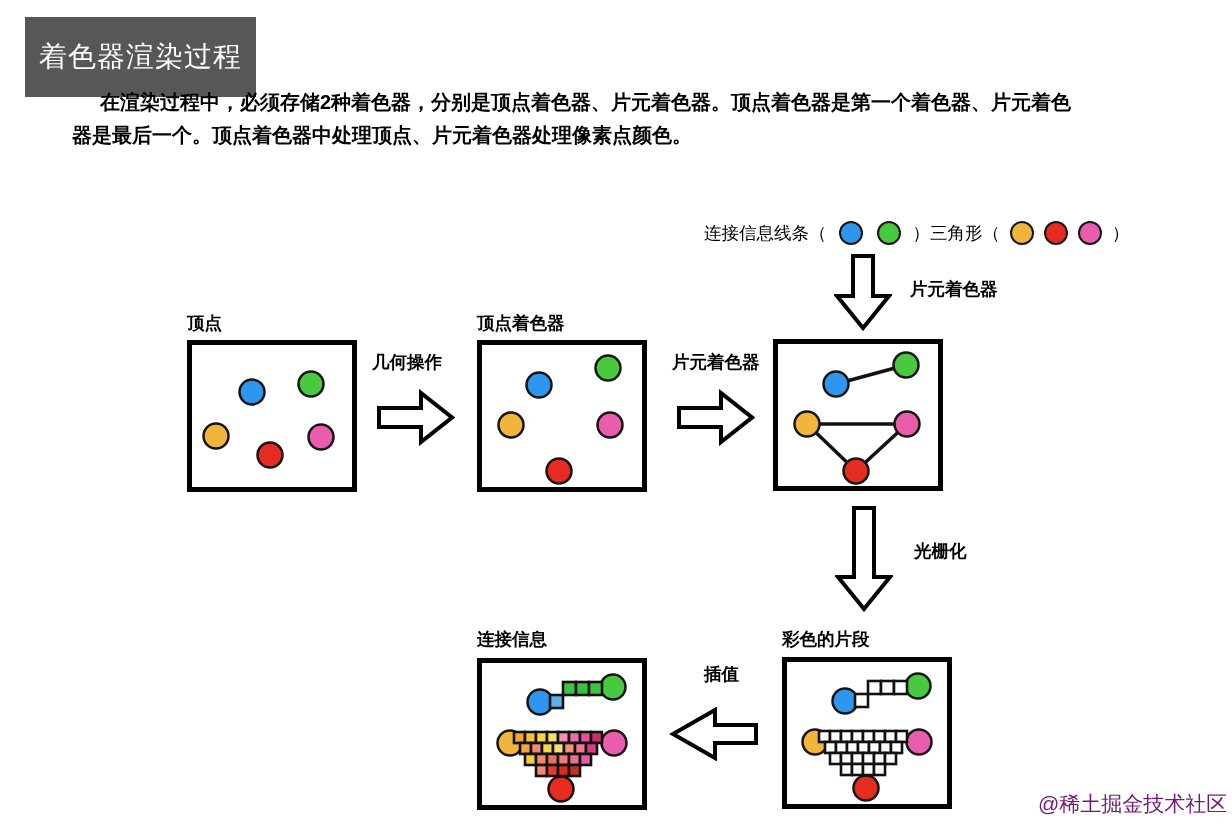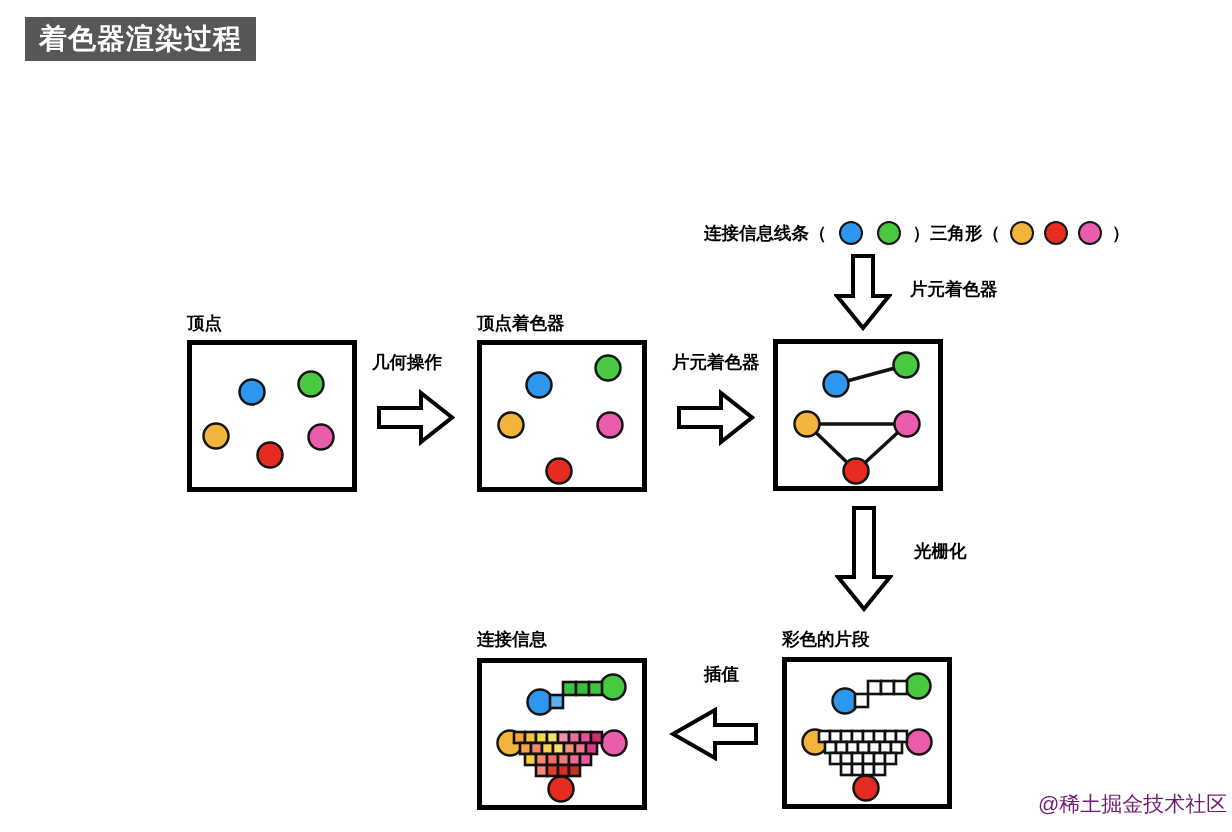--- a/index.html
+++ b/index.html
@@ -1,42 +1,43 @@
 <!DOCTYPE html>
 <html><head>
 <meta charset="utf-8">
 <style>
   html,body{margin:0;padding:0;background:#fff;}
   .canvas{position:relative;width:1232px;height:832px;background:#ffffff;overflow:hidden;
           font-family:"Liberation Sans","DejaVu Sans",sans-serif;color:#000;}
   .title-bar{position:absolute;left:25px;top:17px;background:#575757;color:#fff;
-             font-weight:bold;font-size:28px;line-height:34px;padding:5px 14px;letter-spacing:1px;}
+             font-weight:normal;font-size:28px;line-height:34px;padding:23px 14px;letter-spacing:1px;}
   .para{position:absolute;left:72px;top:86px;width:1012px;font-size:20px;font-weight:bold;
         line-height:33px;text-indent:28px;margin:0;}
   .legend{position:absolute;left:704px;top:219px;height:28px;display:flex;align-items:center;
-          font-size:17.5px;font-weight:bold;white-space:nowrap;}
+          font-size:17.5px;font-weight:normal;white-space:nowrap;}
   .legend .dots{display:flex;align-items:center;margin:0 5px;}
   .legend .dot{width:20px;height:20px;border-radius:50%;border:2.5px solid #151515;box-sizing:content-box;}
   .legend .dots.line-dots .dot{margin:0 7px;}
   .legend .dots.tri-dots .dot{margin:0 5px;}
   .flow-label{position:absolute;font-size:17.5px;font-weight:bold;white-space:nowrap;}
   .centered{text-align:left;font-family:Liberation Serif, serif;}
   .box{position:absolute;width:170px;height:152px;}
   .box svg{position:absolute;left:0;top:0;width:100%;height:100%;}
   .arrow{position:absolute;}
   .arrow svg{display:block;}
   .watermark{position:absolute;left:1038px;top:790px;color:#701a75;font-size:21px;}
 </style>
 </head>
 <body>
 
 <div class="canvas">
 
   <div class="title-bar">着色器渲染过程</div>
 
+  <p class="para">在渲染过程中，必须存储2种着色器，分别是顶点着色器、片元着色器。顶点着色器是第一个着色器、片元着色器是最后一个。顶点着色器中处理顶点、片元着色器处理像素点颜色。</p>
 
   <div class="legend">
     <span>连接信息线条</span>
     <span>（</span>
     <span class="dots line-dots">
         <span class="dot" style="background: rgb(45, 150, 238);"></span>
         <span class="dot" style="background: rgb(73, 201, 63);"></span>
       </span>
     <span>）</span>
     <span>三角形</span>

